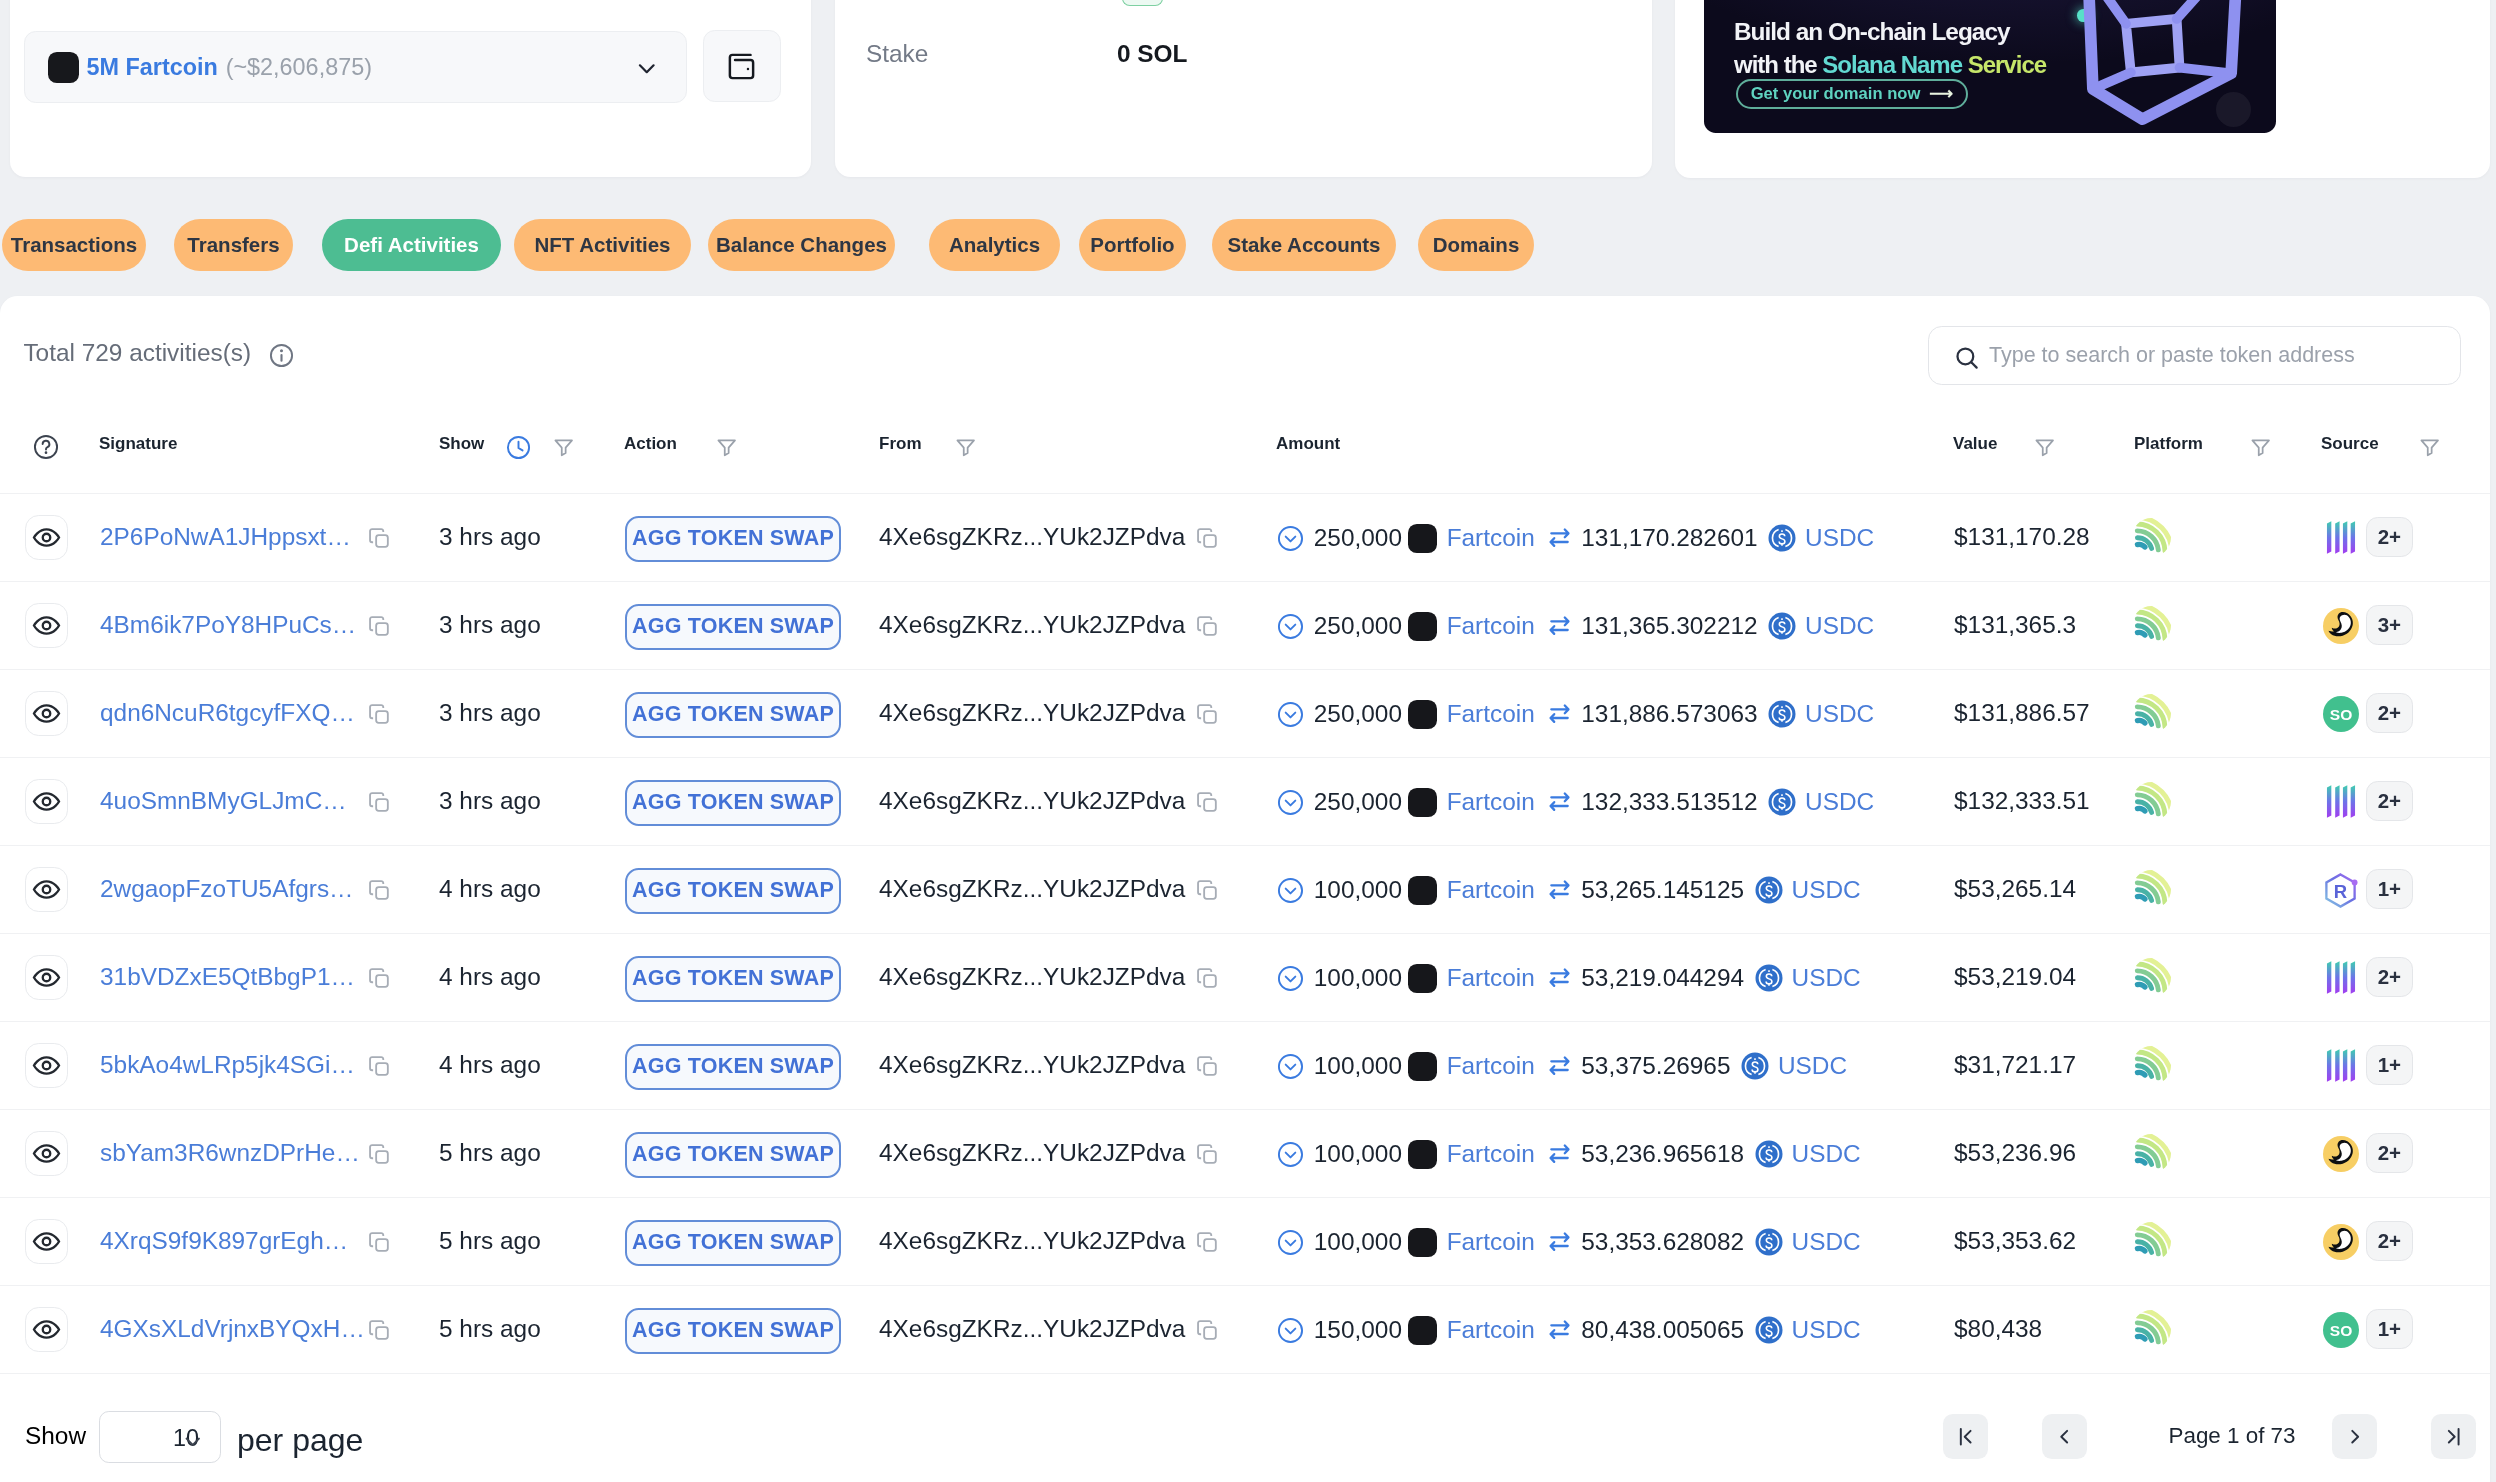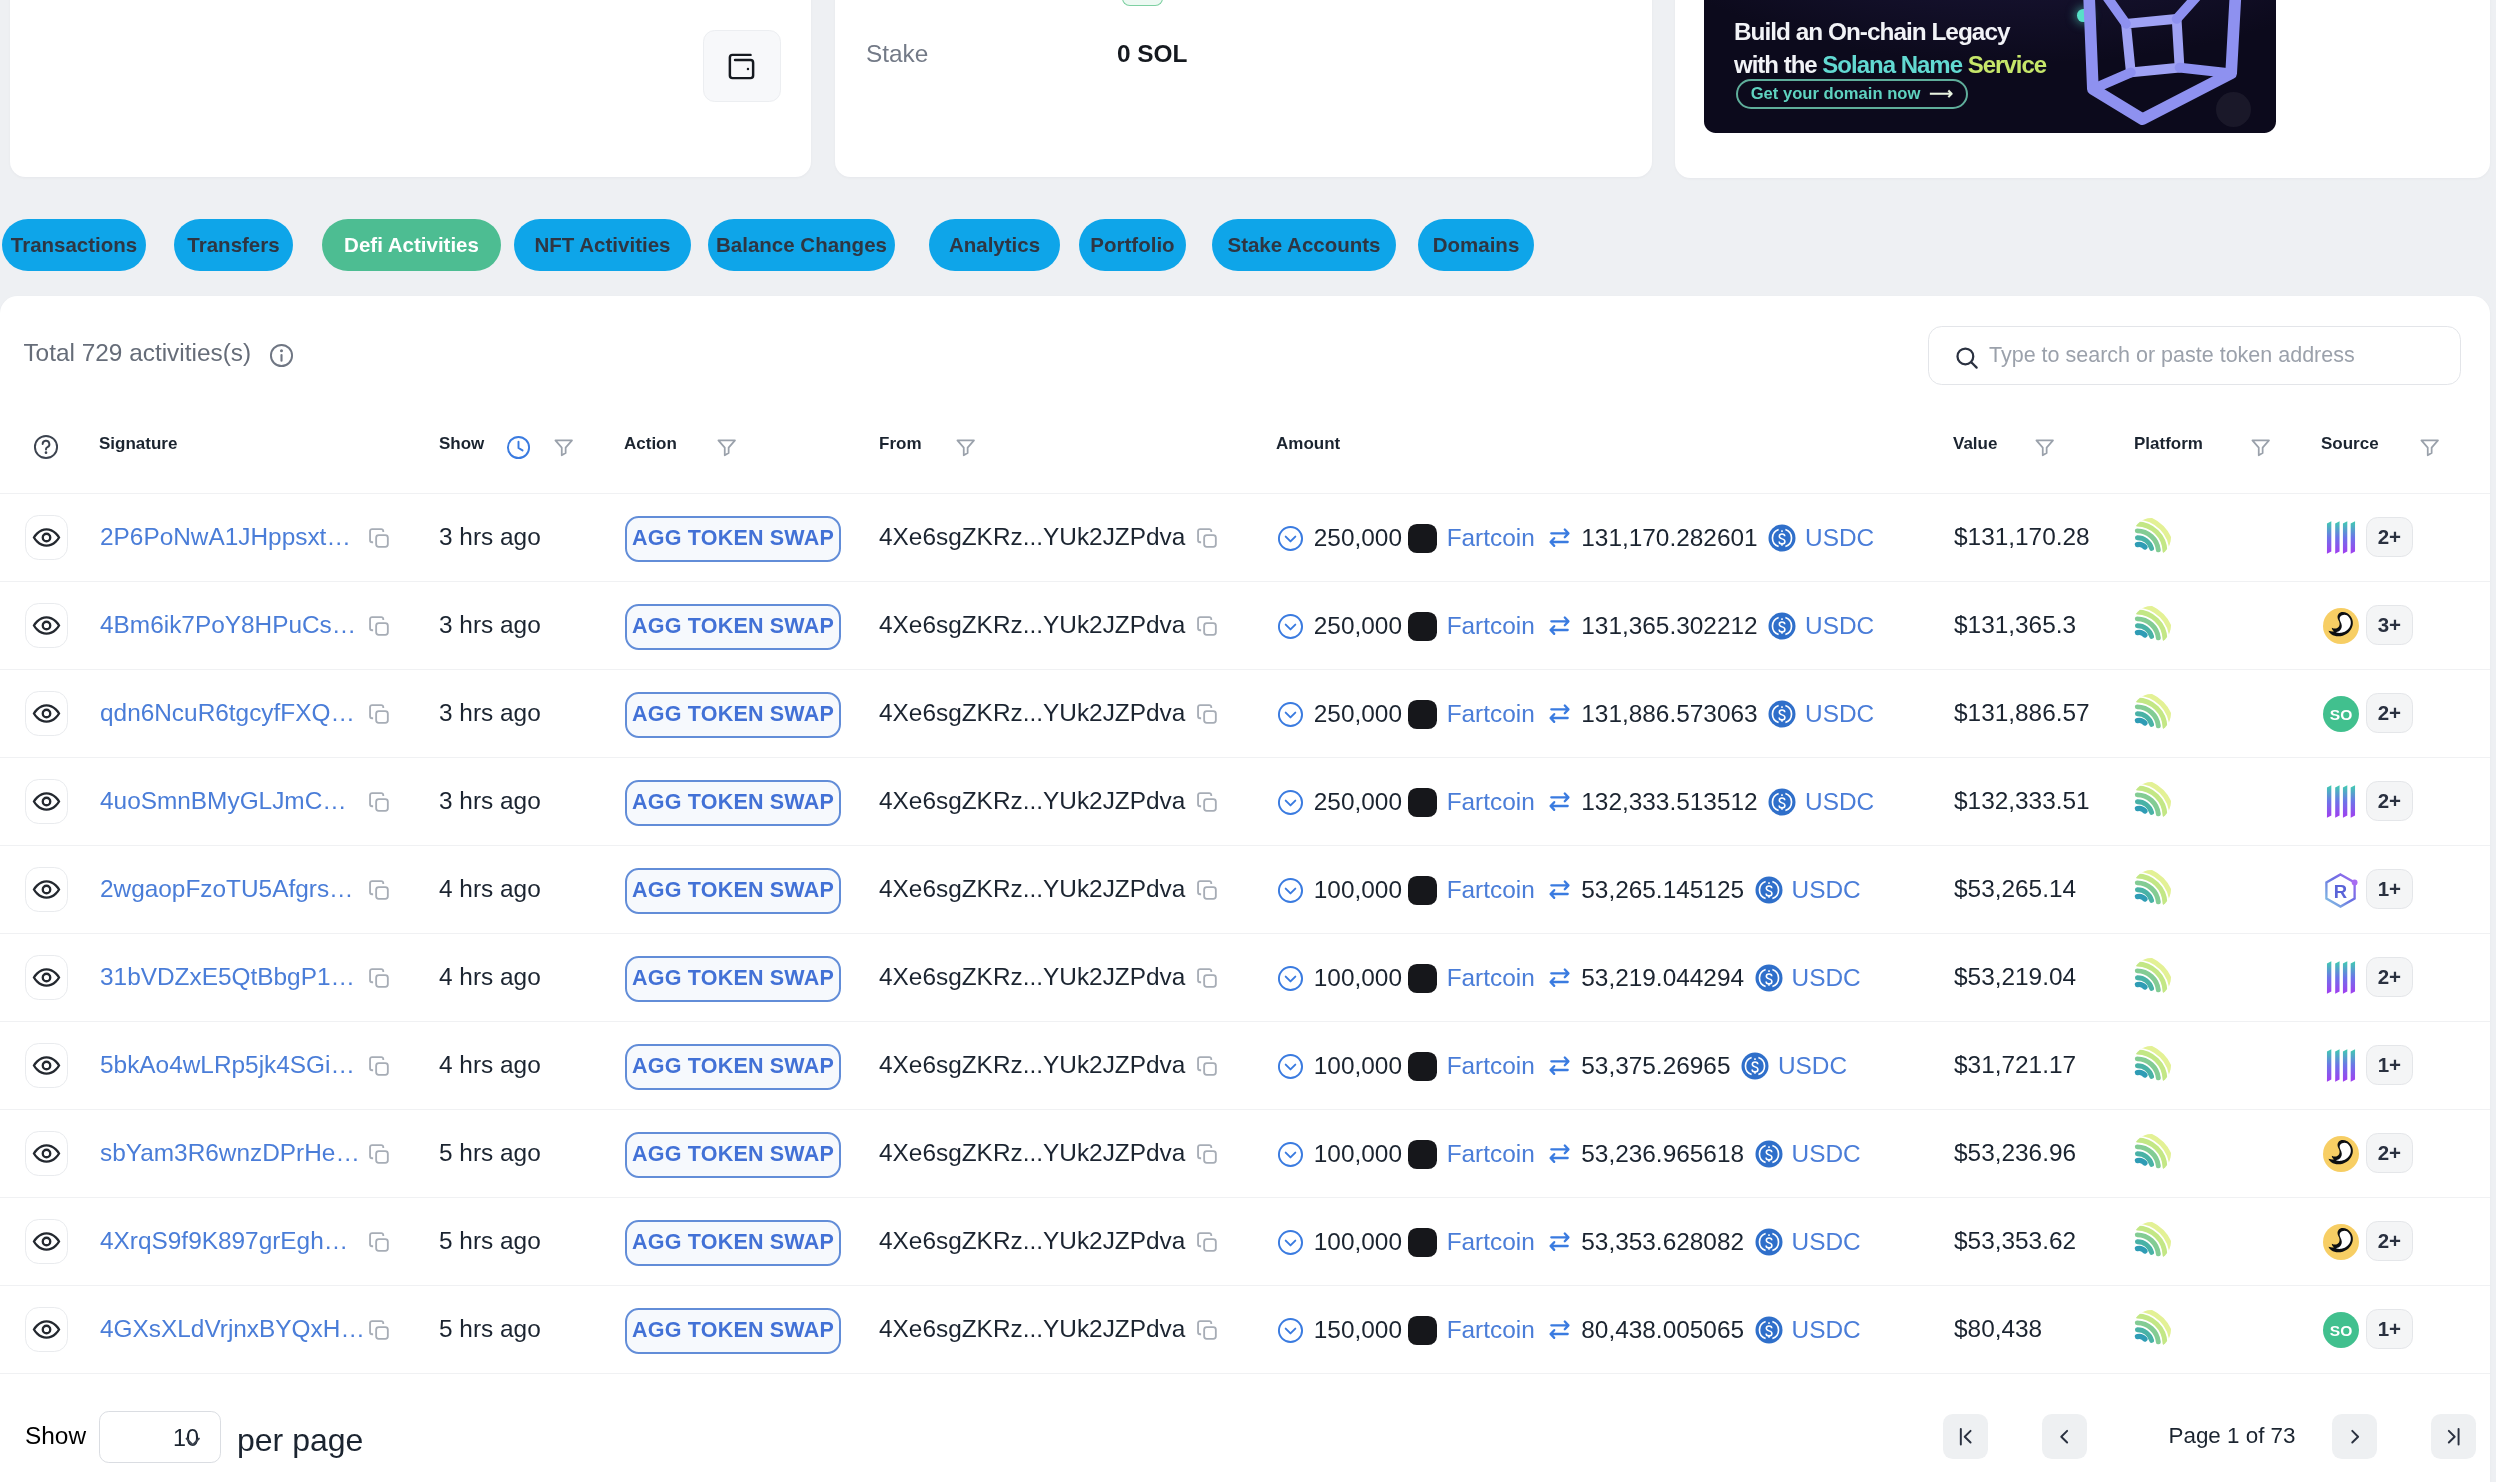--- a/index.html
+++ b/index.html
@@ -23,21 +23,21 @@
 
 #ad { position:absolute; left:29px; top:0px; width:572px; height:192px; border-radius:11.7px; overflow:hidden; background:radial-gradient(95% 130% at 55% -40%, #2c2850 0%, #181433 40%, #0c0a1c 80%); }
 #ad .l1 { position:absolute; left:30px; top:77px; font-size:24.4px; font-weight:bold; color:#f2f3f7; letter-spacing:-1px; }
 #ad .l2 { position:absolute; left:30px; top:110px; font-size:24px; font-weight:bold; color:#f2f3f7; letter-spacing:-1px; }
 #ad .l2 .c1 { color:#62d9d2; }
 #ad .l2 .c2 { color:#c6e66a; }
 #ad .btn { position:absolute; left:32px; top:138px; height:30px; padding:0 12.7px; border:2px solid #5fae9b; border-radius:15.6px; display:flex; align-items:center; gap:8.8px; color:#5fd3c0; font-size:16.6px; font-weight:bold; }
 #ad .btn .ar { color:#e8f3df; }
 .addot { position:absolute; left:373px; top:68px; width:12.7px; height:12.7px; border-radius:50%; background:#57e0c8; box-shadow:0 0 9.8px 2px rgba(87,224,200,.5); }
 
-.tab { position:absolute; top:219px; height:52px; border-radius:26px; background:#0ea5e9; color:#2e3643; font-size:20.5px; font-weight:bold; display:flex; align-items:center; justify-content:center; }
+.tab { position:absolute; top:219px; height:52px; border-radius:26px; background:#fdba74; color:#2e3643; font-size:20.5px; font-weight:bold; display:flex; align-items:center; justify-content:center; }
 .tab.active { background:#4dbd92; color:#fff; }
 
 #main { left:0px; top:296px; width:2490px; height:1365px; border-radius:17.6px; }
 .total { position:absolute; left:23.4px; top:339px; font-size:24.4px; color:#666d79; }
 .infoi { position:absolute; left:269px; top:343px; }
 .search { position:absolute; left:1928px; top:326px; width:533px; height:59px; border:1px solid #e3e5e9; border-radius:13.7px; display:flex; align-items:center; }
 .search .ph { color:#9ba1ab; font-size:21.5px; margin-left:60px; }
 .search svg { position:absolute; left:24.4px; top:16.6px; }
 
 .th { position:absolute; top:434px; font-size:17px; font-weight:bold; color:#1b2430; }
@@ -63,20 +63,28 @@
 .pp { position:absolute; left:237px; top:1422px; font-size:32px; color:#1b2430; }
 .pagesel { position:absolute; left:99px; top:1411px; width:122px; height:52px; border:1px solid #dadde2; border-radius:9.8px; background:#fff; }
 .pagesel .v { position:absolute; left:25px; top:12.7px; font-size:23.4px;margin-left:48px; }
 .pagesel svg { position:absolute; right:17.6px; top:19.5px; }
 .pgbtn { position:absolute; top:1414px; width:45px; height:45px; background:#eef0f2; border-radius:9.8px; display:flex; align-items:center; justify-content:center; }
 .pginfo { position:absolute; top:1423px; left:2147px; width:170px; text-align:center; font-size:22.4px; color:#1b2430; }
 </style>
 </head>
 <body>
 <div class="card" id="cardL">
+  <div class="selbox">
+    <div class="tokicon"></div>
+    <span class="name">5M Fartcoin</span>
+      <span class="usd">(~$2,606,875)</span>
+    <svg class="chev" width="21.5" height="21.5" viewBox="0 0 22 22" fill="none">
+        <path d="M4 7.5 L11 14.5 L18 7.5" stroke="#1f2430" stroke-width="2.3" stroke-linecap="round" stroke-linejoin="round"></path>
+      </svg>
+  </div>
   <div class="walletbtn">
     <svg width="31" height="31" viewBox="0 0 24 24" fill="none" stroke="#15191f" stroke-width="1.9" stroke-linecap="round" stroke-linejoin="round">
         <path d="M17 14h.01"></path>
         <path d="M7 7h12a2 2 0 0 1 2 2v10a2 2 0 0 1-2 2H5a2 2 0 0 1-2-2V5a2 2 0 0 1 2-2h14"></path>
       </svg>
   </div>
 </div>
 <div class="card" id="cardM">
   <div class="greenbadge"></div>
   <div class="stk-label">Stake</div>

